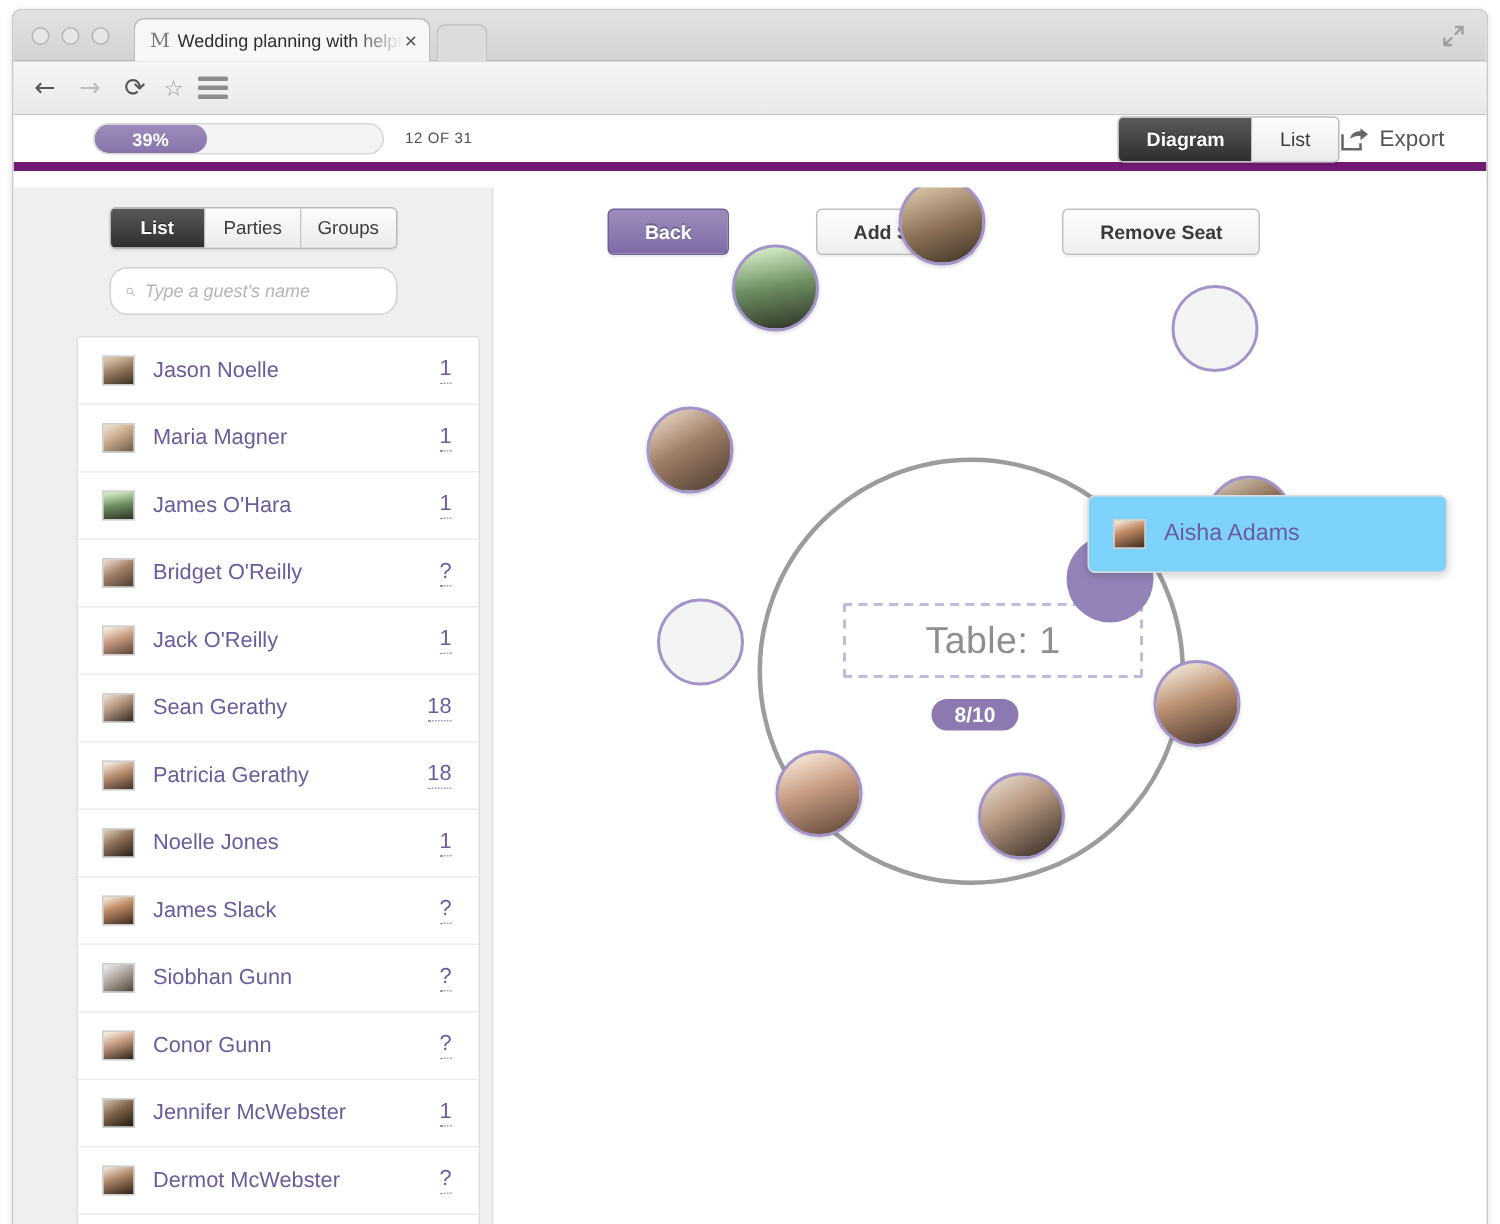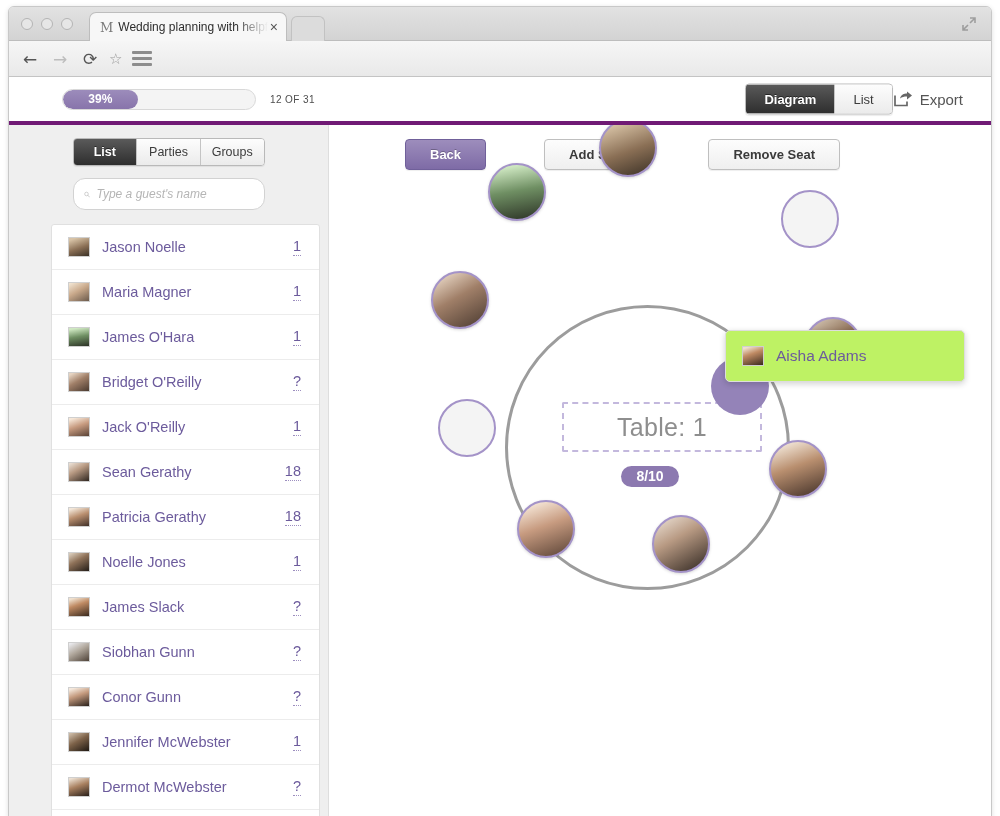--- a/index.html
+++ b/index.html
@@ -111,22 +111,22 @@
 
   
   #app {
     position: relative;
     height: calc(812px - 34px - 36px);
     background: #fff;
   }
 
   
   #app-topbar {
-    position: relative; height: 48px; background: #fff;
-    border-bottom: 4px solid #701a75;
+    position: relative; height: 37px; background: #fff;
+    border-bottom: 6px solid #701a75;
     display: flex; align-items: center;
   }
   #progress-wrap { margin-left: 53px; display:flex; align-items:center; gap: 14px; }
   #progress-track {
     width: 194px; height: 21px; border-radius: 11px;
     background: #f4f4f4; border: 1px solid #d8d8d8;
     position: relative; overflow: hidden;
   }
   #progress-fill {
     position: absolute; left: 0; top: 0; bottom: 0; width: 39%;
@@ -250,21 +250,21 @@
   }
   .seat.empty { background: #f4f4f4; box-shadow: none; }
   #drag-seat {
     position: absolute; left: 382px; top: 232px;
     width: 58px; height: 58px; border-radius: 50%;
     background: #9483b8; cursor: grabbing;
   }
   #guest-tooltip {
     position: absolute; left: 396px; top: 205px;
     width: 240px; height: 52px;
-    background: #bef264; border: 1px solid #ddd; border-radius: 5px;
+    background: #7dd3fc; border: 1px solid #ddd; border-radius: 5px;
     box-shadow: 0 2px 6px rgba(0,0,0,.18);
     display: flex; align-items: center; padding: 0 16px; gap: 12px;
   }
   #guest-tooltip .guest-avatar { margin-right: 0; }
   #tooltip-name { font-size: 15.5px; color: #6c5b9c; }
 
   
   .ph1 { background-image: linear-gradient(160deg,#d8c3a6 10%,#8a6f55 55%,#3b3126 100%); }
   .ph2 { background-image: linear-gradient(150deg,#f0e2cf 5%,#c9a98b 45%,#6b5a4c 100%); }
   .ph3 { background-image: linear-gradient(170deg,#cfe8c2 8%,#6f8f63 48%,#2c3326 100%); }

